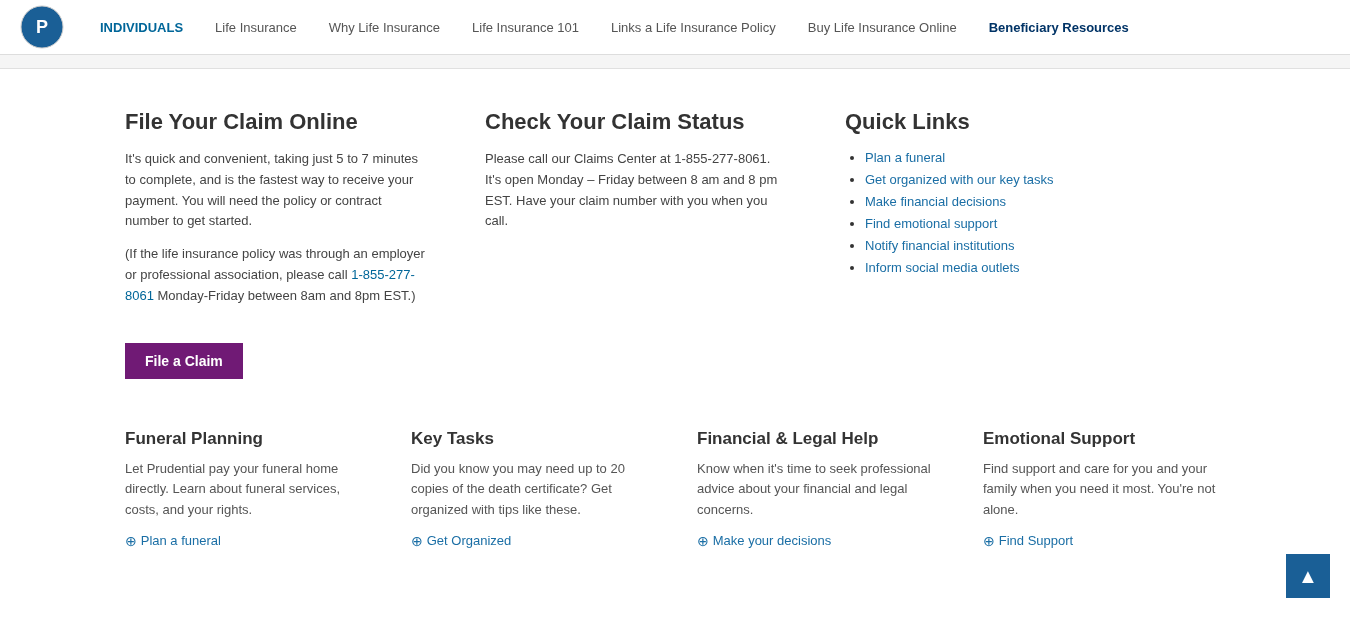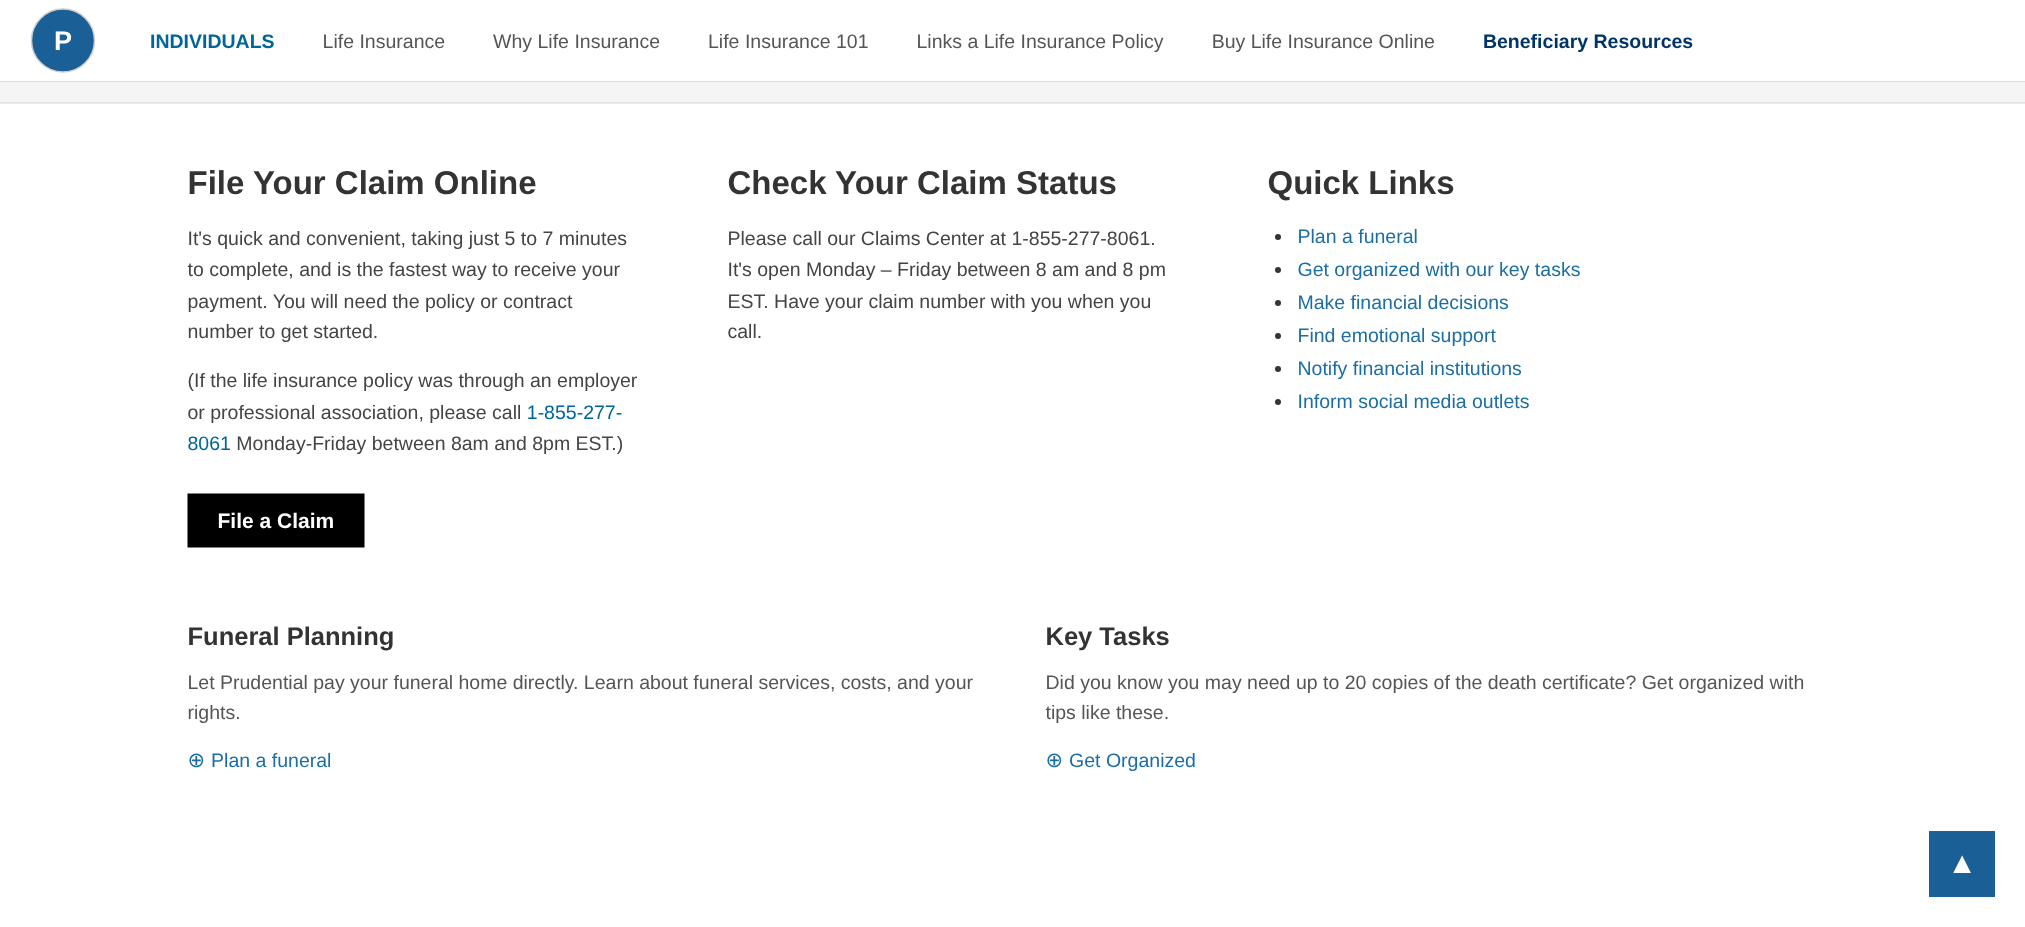--- a/index.html
+++ b/index.html
@@ -88,28 +88,28 @@
     .section-text {
       font-size: 13px;
       line-height: 1.6;
       color: #444;
       margin-bottom: 12px;
     }
     .section-text a { color: #006699; text-decoration: none; }
 
     .btn-file-claim {
       display: inline-block;
-      background: #000000;
+      background: #701a75;
       color: #fff;
       padding: 10px 20px;
       border: none;
       cursor: pointer;
       font-size: 14px;
       font-weight: bold;
-      margin-top: 10px;
+      margin-top: 24px;
       text-decoration: none;
     }
 
     .quick-links-list {
       list-style: disc;
       padding-left: 20px;
     }
     .quick-links-list li {
       margin-bottom: 6px;
     }
@@ -265,17 +265,27 @@
   <div class="resource-card">
         <h3 class="resource-card-title">Funeral Planning</h3>
         <p class="resource-card-text">Let Prudential pay your funeral home directly. Learn about funeral services, costs, and your rights.</p>
         <a class="resource-card-link" href="#">Plan a funeral</a>
       </div>
       <div class="resource-card">
         <h3 class="resource-card-title">Key Tasks</h3>
         <p class="resource-card-text">Did you know you may need up to 20 copies of the death certificate? Get organized with tips like these.</p>
         <a class="resource-card-link" href="#">Get Organized</a>
       </div>
+      <div class="resource-card">
+        <h3 class="resource-card-title">Financial &amp; Legal Help</h3>
+        <p class="resource-card-text">Know when it's time to seek professional advice about your financial and legal concerns.</p>
+        <a class="resource-card-link" href="#">Make your decisions</a>
+      </div>
+      <div class="resource-card">
+        <h3 class="resource-card-title">Emotional Support</h3>
+        <p class="resource-card-text">Find support and care for you and your family when you need it most. You're not alone.</p>
+        <a class="resource-card-link" href="#">Find Support</a>
+      </div>
     </div>
 
 </div>
 
 <div class="scroll-top">▲</div>
 
 </body></html>

